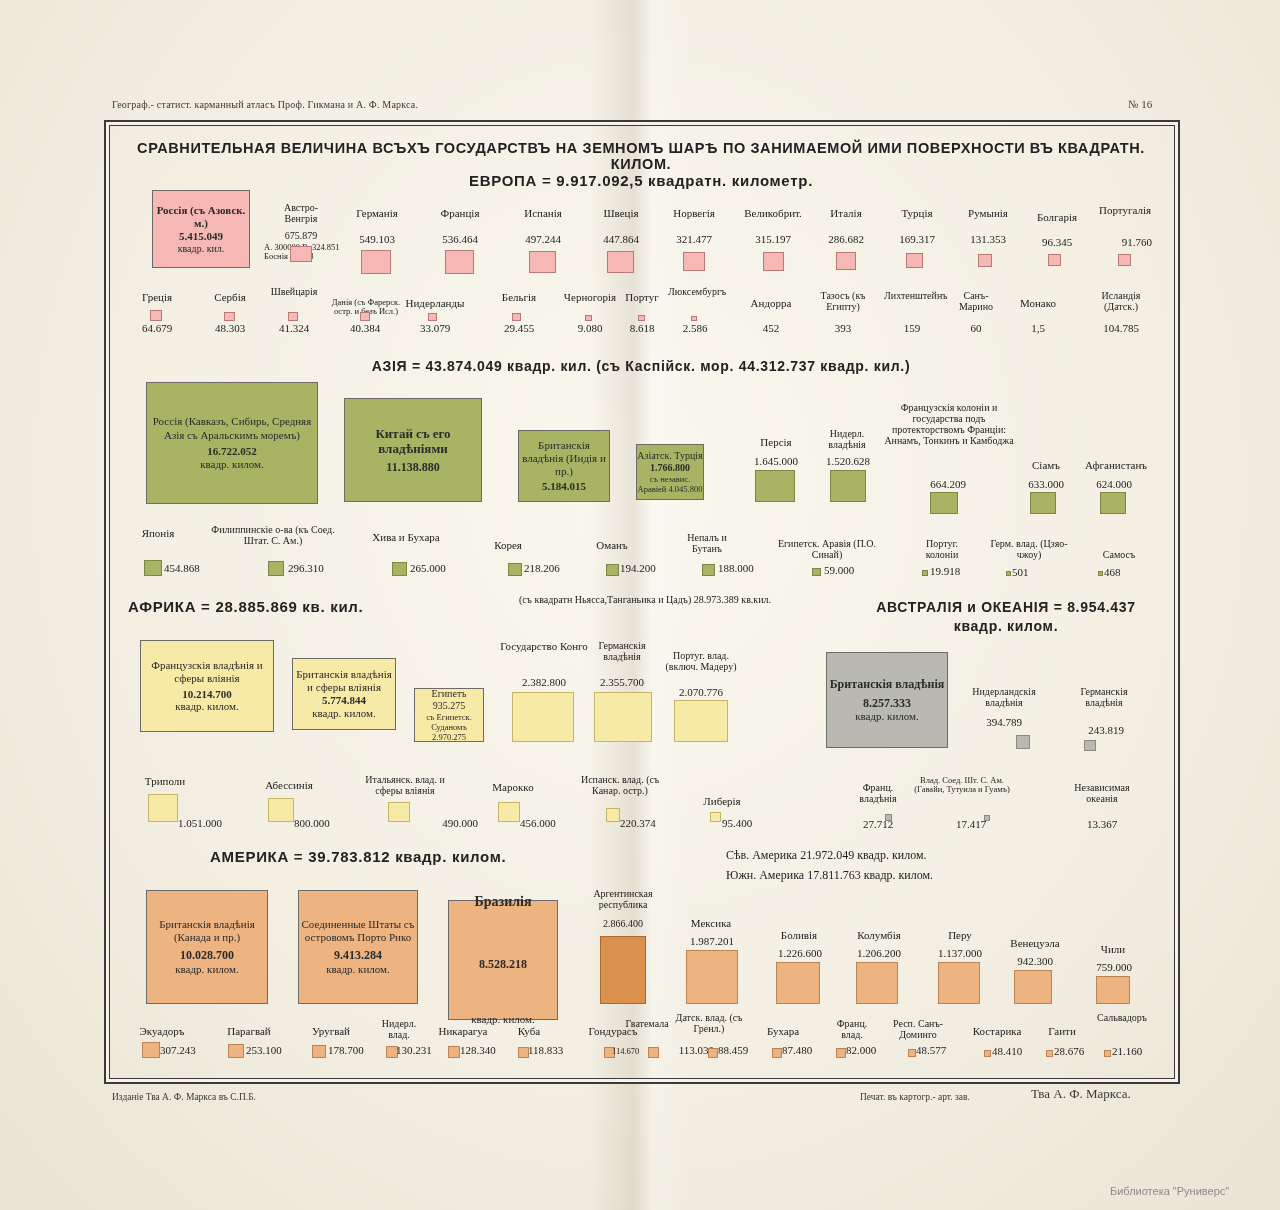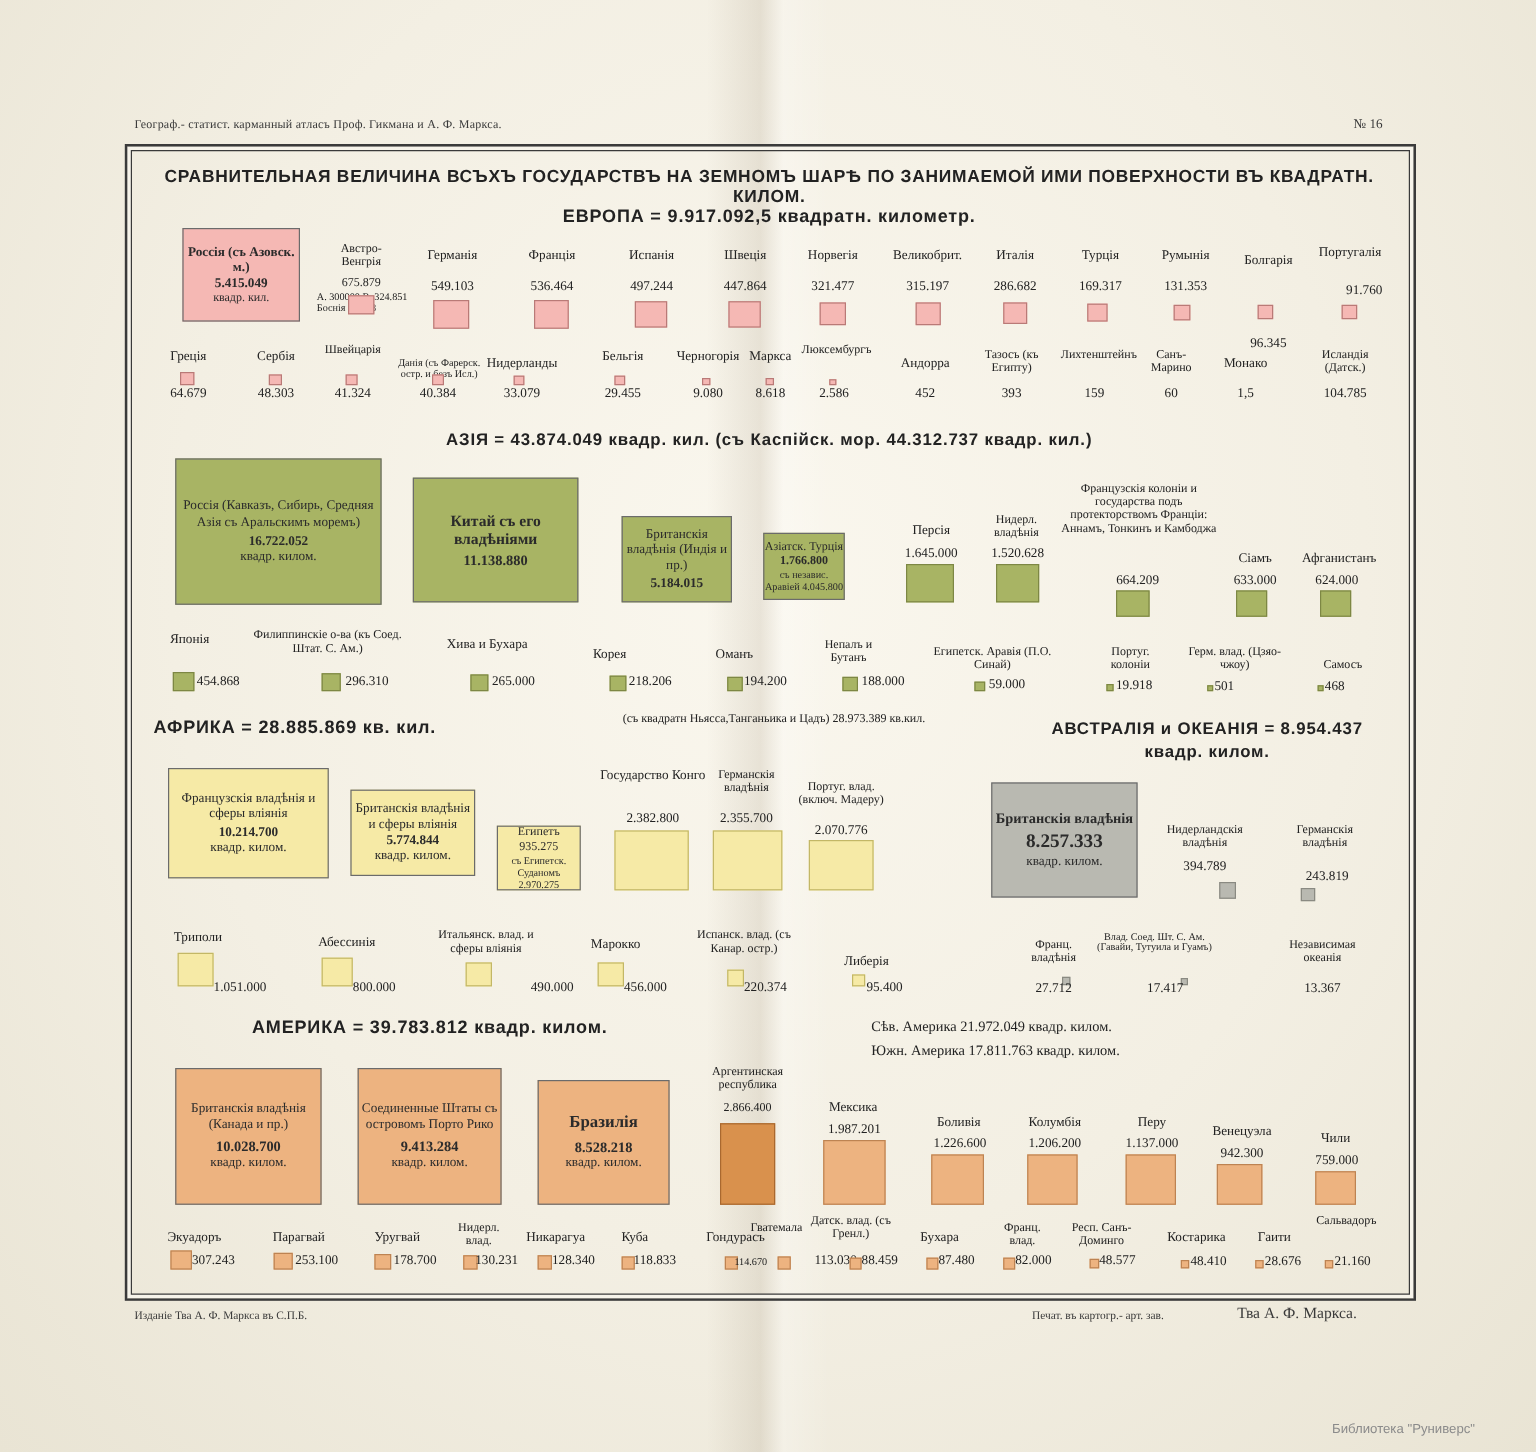--- a/index.html
+++ b/index.html
@@ -110,21 +110,21 @@
 
 <div class="lbl" style="left:888px;top:208px;width:58px;">Турція</div>
 <div class="num" style="left:888px;top:233px;width:58px;">169.317</div>
 <div class="box eu" style="left:906px;top:253px;width:17px;height:15px;"></div>
 
 <div class="lbl" style="left:956px;top:208px;width:64px;">Румынія</div>
 <div class="num" style="left:956px;top:233px;width:64px;">131.353</div>
 <div class="box eu" style="left:978px;top:254px;width:14px;height:13px;"></div>
 
 <div class="lbl" style="left:1026px;top:212px;width:62px;">Болгарія</div>
-<div class="num" style="left:1026px;top:236px;width:62px;margin-top:44px;">96.345</div>
+<div class="num" style="left:1026px;top:236px;width:62px;">96.345</div>
 <div class="box eu" style="left:1048px;top:254px;width:13px;height:12px;"></div>
 
 <div class="lbl" style="left:1098px;top:205px;width:54px;line-height:1.05">Португалія</div>
 <div class="num" style="left:1098px;top:236px;width:54px;text-align:right;">91.760</div>
 <div class="box eu" style="left:1118px;top:254px;width:13px;height:12px;"></div>
 
 <div class="lbl" style="left:128px;top:292px;width:58px;">Греція</div>
 <div class="box eu" style="left:150px;top:310px;width:12px;height:11px;"></div>
 <div class="num" style="left:128px;top:322px;width:58px;">64.679</div>
 
@@ -145,21 +145,21 @@
 <div class="num" style="left:404px;top:322px;width:62px;">33.079</div>
 
 <div class="lbl" style="left:490px;top:292px;width:58px;">Бельгія</div>
 <div class="box eu" style="left:512px;top:313px;width:9px;height:8px;"></div>
 <div class="num" style="left:490px;top:322px;width:58px;">29.455</div>
 
 <div class="lbl" style="left:554px;top:292px;width:72px;">Черногорія</div>
 <div class="box eu" style="left:585px;top:315px;width:7px;height:6px;"></div>
 <div class="num" style="left:554px;top:322px;width:72px;">9.080</div>
 
-<div class="lbl" style="left:624px;top:292px;width:36px;">Маркса</div>
+<div class="lbl" style="left:624px;top:292px;width:36px;">Португ</div>
 <div class="box eu" style="left:638px;top:315px;width:7px;height:6px;"></div>
 <div class="num" style="left:624px;top:322px;width:36px;">8.618</div>
 
 <div class="lbl sm" style="left:668px;top:287px;width:54px;line-height:1.05">Люксембургъ</div>
 <div class="box eu" style="left:691px;top:316px;width:6px;height:5px;"></div>
 <div class="num" style="left:668px;top:322px;width:54px;">2.586</div>
 
 <div class="lbl" style="left:742px;top:298px;width:58px;">Андорра</div>
 <div class="num" style="left:742px;top:322px;width:58px;">452</div>
 
@@ -291,21 +291,21 @@
 <div class="lbl sm" style="left:588px;top:640px;width:68px;line-height:1.1">Германскія владѣнія</div>
 <div class="num" style="left:580px;top:676px;width:84px;">2.355.700</div>
 <div class="box af" style="left:594px;top:692px;width:58px;height:50px;"></div>
 
 <div class="lbl sm" style="left:660px;top:650px;width:82px;line-height:1.1">Португ. влад. (включ. Мадеру)</div>
 <div class="num" style="left:658px;top:686px;width:86px;">2.070.776</div>
 <div class="box af" style="left:674px;top:700px;width:54px;height:42px;"></div>
 
 <div class="bigbox au" style="left:826px;top:652px;width:122px;height:96px;">
   <div style="font-size:12px"><b>Британскія владѣнія</b></div>
-  <div style="margin-top:4px;font-size:16px"><b>8.257.333</b></div>
+  <div style="margin-top:4px;font-size:12px"><b>8.257.333</b></div>
   <div>квадр. килом.</div>
 </div>
 
 <div class="lbl sm" style="left:962px;top:686px;width:84px;line-height:1.1">Нидерландскія владѣнія</div>
 <div class="num" style="left:962px;top:716px;width:84px;">394.789</div>
 <div class="box au" style="left:1016px;top:735px;width:14px;height:14px;"></div>
 
 <div class="lbl sm" style="left:1062px;top:686px;width:84px;line-height:1.1">Германскія владѣнія</div>
 <div class="num" style="left:1066px;top:724px;width:80px;">243.819</div>
 <div class="box au" style="left:1084px;top:740px;width:12px;height:11px;"></div>
@@ -354,21 +354,21 @@
   <div style="margin-top:4px;font-size:12px"><b>10.028.700</b></div>
   <div>квадр. килом.</div>
 </div>
 
 <div class="bigbox am" style="left:298px;top:890px;width:120px;height:114px;">
   <div>Соединенные Штаты съ островомъ Порто Рико</div>
   <div style="margin-top:4px;font-size:12px"><b>9.413.284</b></div>
   <div>квадр. килом.</div>
 </div>
 
-<div class="bigbox am" style="left:448px;top:900px;width:110px;height:104px;">
+<div class="bigbox am" style="left:448px;top:900px;width:110px;height:120px;gap:42px;">
   <div style="font-size:14px"><b>Бразилія</b></div>
   <div style="margin-top:4px;font-size:12px"><b>8.528.218</b></div>
   <div>квадр. килом.</div>
 </div>
 
 <div class="lbl sm" style="left:584px;top:888px;width:78px;line-height:1.1">Аргентинская республика</div>
 <div class="num sm" style="left:584px;top:918px;width:78px;">2.866.400</div>
 <div class="box am2" style="left:600px;top:936px;width:46px;height:68px;"></div>
 
 <div class="lbl" style="left:676px;top:918px;width:70px;">Мексика</div>

